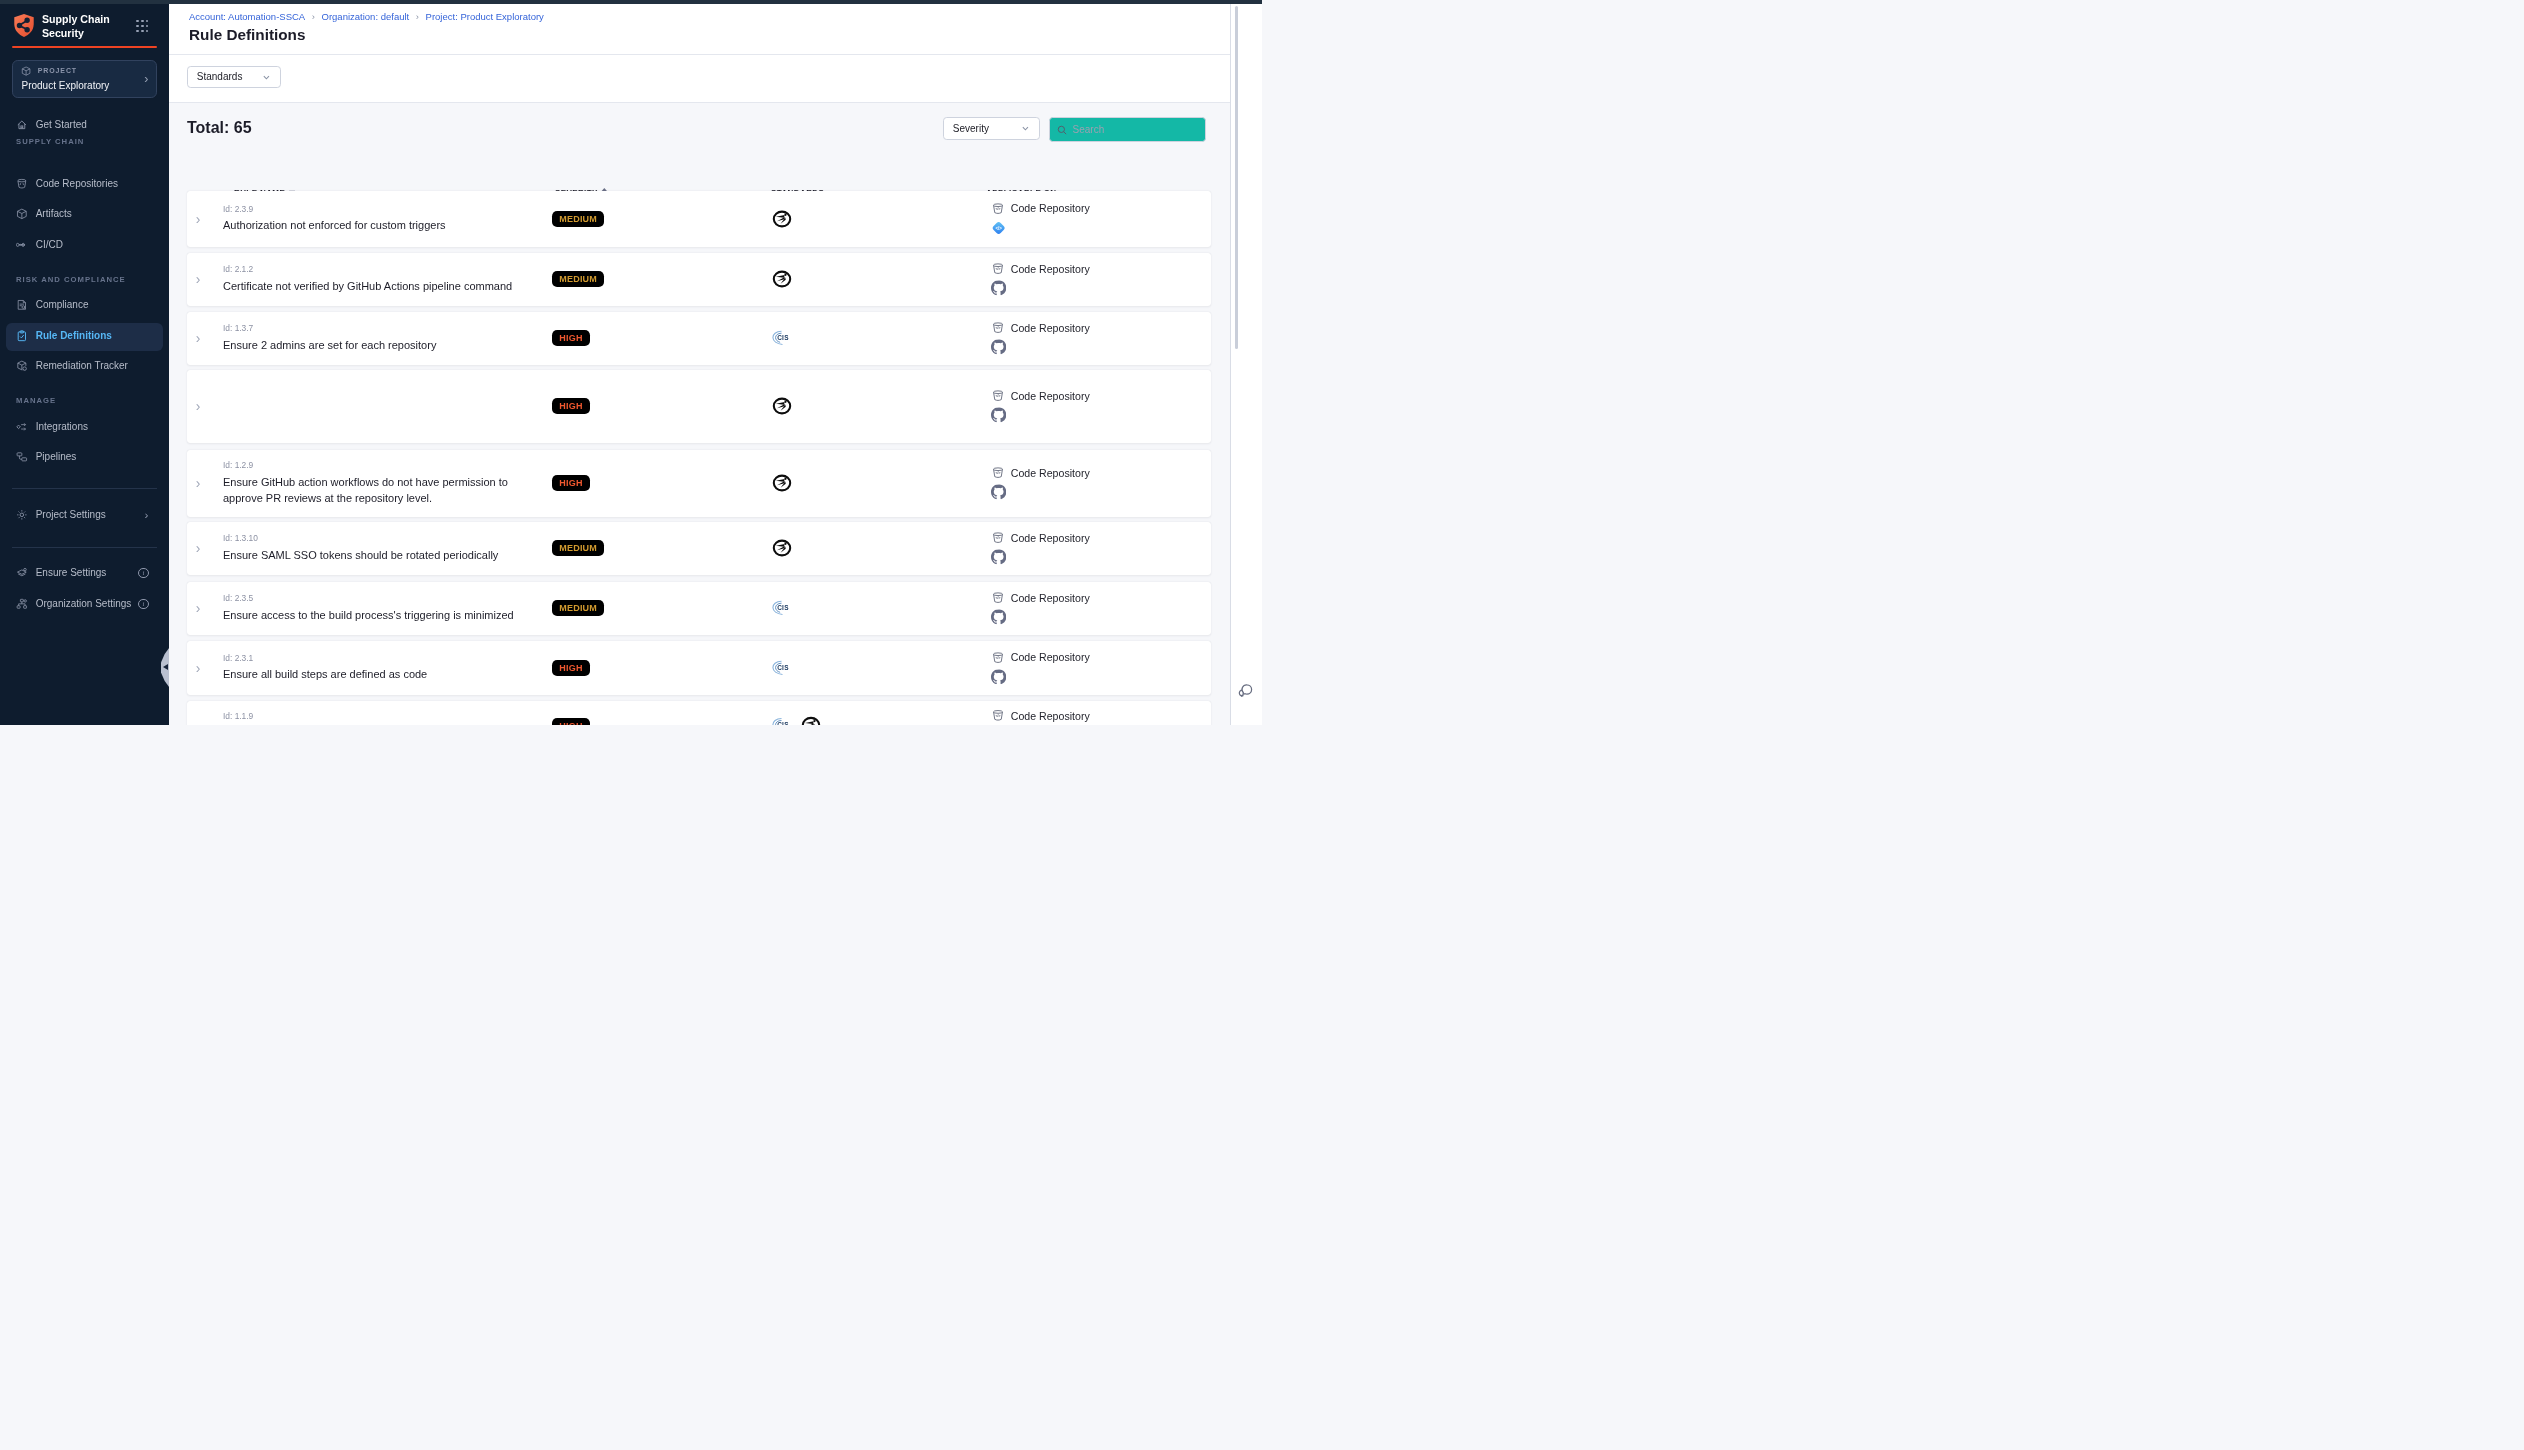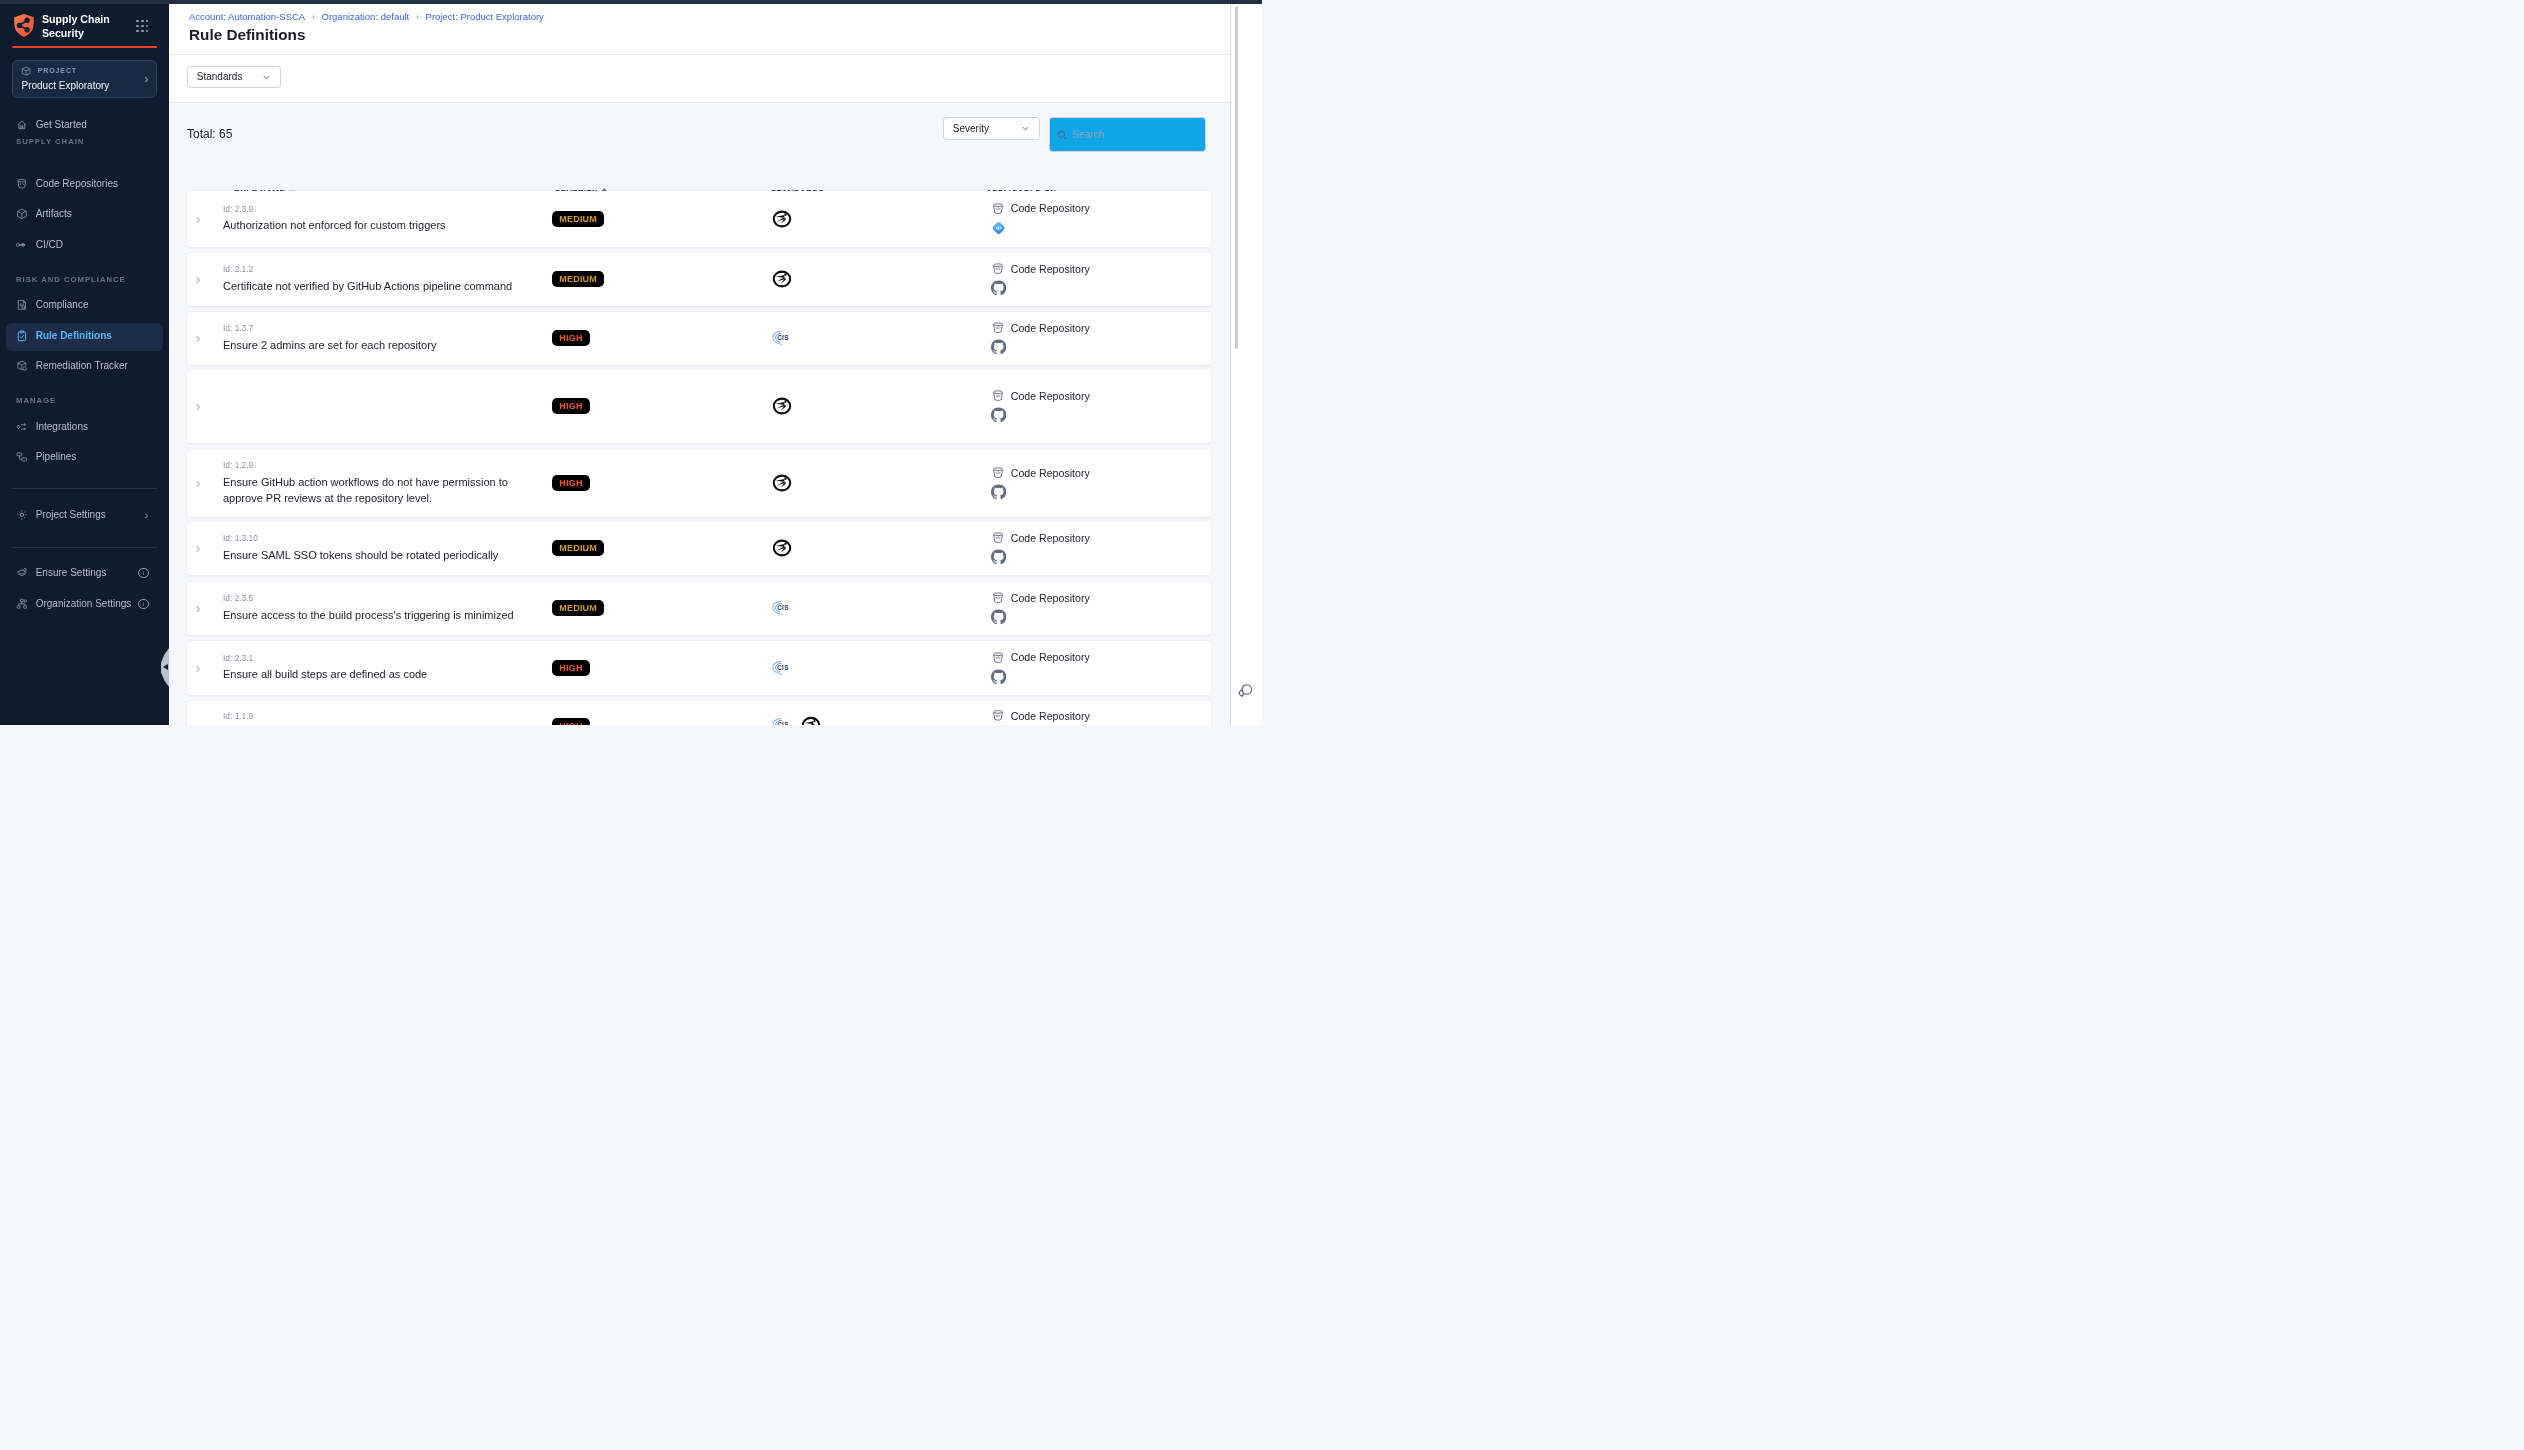--- a/index.html
+++ b/index.html
@@ -47,23 +47,23 @@
   .crumb { color:#3564d9; text-decoration:none; cursor:pointer; }
   .crumb-sep { color:#8a93a5; font-size:9.5px; }
   .page-title { left:20px; top:22.6px; font-size:15.3px; font-weight:bold; color:#1c1c28; }
   .hdr-div1 { left:0; top:50px; width:1062px; height:0.7px; background:#e4e7ee; }
   .hdr-div2 { left:0; top:98px; width:1062px; height:0.7px; background:#e4e7ee; }
 
   .dd { background:#fff; border:0.7px solid #ced3de; border-radius:3.7px; display:flex; align-items:center; cursor:pointer; }
   .dd .dd-label { font-size:10px; color:#22222a; }
   #standards-dd { left:18px; top:62px; width:94px; height:22.6px; padding:0 8.8px; justify-content:space-between; }
   #content { left:0; top:99px; width:1062px; height:623px; background:#f6f7fa; }
-  #total { left:18px; top:24px; font-size:12px; font-weight:normal; color:#1c1c28; }
+  #total { left:18px; top:16px; font-size:16px; font-weight:bold; color:#1c1c28; }
   #severity-dd { left:774px; top:14.6px; width:97px; height:22.6px; padding:0 8.8px; justify-content:space-between; }
-  #search-box { left:880px; top:14.6px; width:157px; height:35px; background:#0ea5e9; border:0.7px solid #ced3de; border-radius:3.7px; display:flex; align-items:center; padding:0 7.3px; gap:5.1px; }
+  #search-box { left:880px; top:14.6px; width:157px; height:25px; background:#14b8a6; border:0.7px solid #ced3de; border-radius:3.7px; display:flex; align-items:center; padding:0 7.3px; gap:5.1px; }
   #search-box input { border:none; outline:none; font-size:10px; color:#22222a; width:117px; background:transparent; }
   #search-box input::placeholder { color:#9aa1b0; }
 
   .th { top:69px; font-size:8px; font-weight:bold; letter-spacing:0.4px; color:#1d1d28; display:flex; align-items:center; gap:3.7px;margin-top:16px; }
   .sort-ic { color:#6b7086; }
 
   .card { left:18px; width:1024px; background:#fff; border-radius:2.9px; box-shadow:0 0.7px 2.2px rgba(40,41,61,.07),0 0 0.7px rgba(40,41,61,.12); }
   .c-chev { position:absolute; left:8.8px; top:50%; transform:translateY(-50%); color:#a0a7b8; font-size:14px; cursor:pointer; line-height:1; }
   .c-name { position:absolute; left:36px; top:50%; transform:translateY(-50%); width:325px; }
   .rule-id { font-size:8.4px; color:#8c91a3; margin-bottom:4.4px; }

